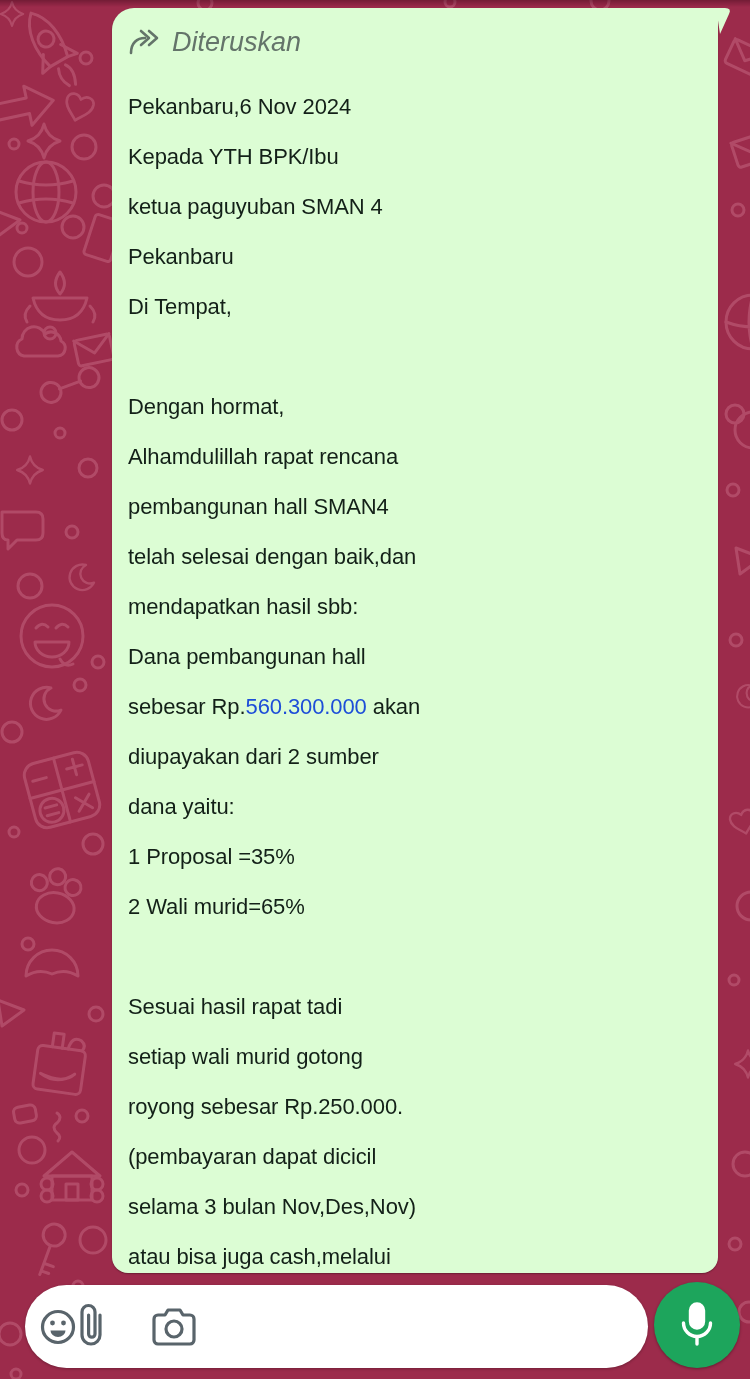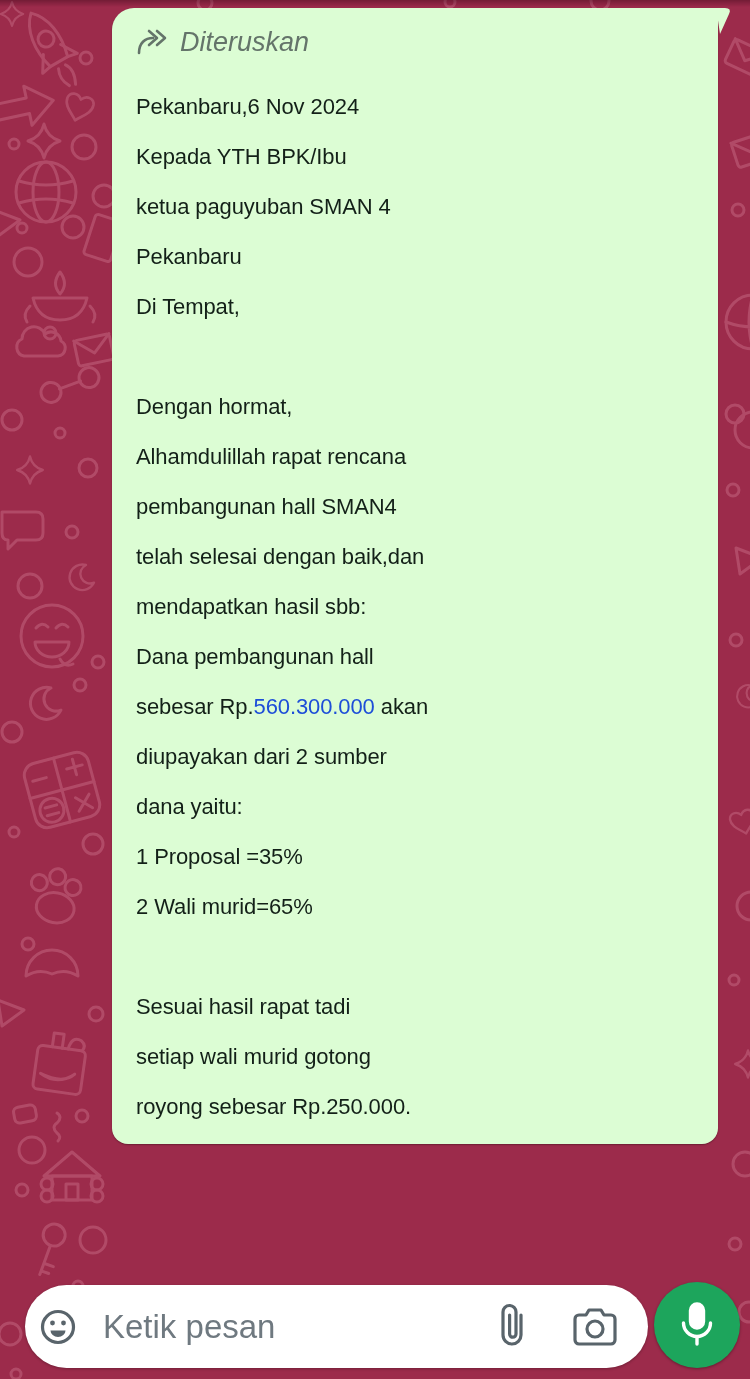--- a/index.html
+++ b/index.html
@@ -3,23 +3,23 @@
 <meta charset="utf-8">
 <style>
   html,body{margin:0;padding:0;background:#9c2b4b;}
   .screen{position:relative;width:750px;height:1379px;overflow:hidden;
           font-family:"Liberation Sans",sans-serif;background:#9c2b4b;}
   .bg{position:absolute;left:0;top:0;z-index:0;}
   .doodles{stroke:#b5516d;fill:none;stroke-width:3;stroke-linecap:round;
            stroke-linejoin:round;opacity:.85;}
 
   
-  .bubble{position:absolute;left:112px;top:8px;width:606px;height:1136px;
+  .bubble{position:absolute;left:112px;top:8px;width:606px;height:1265px;
           box-sizing:border-box;background:#dcfdd4;z-index:2;
-          border-radius:22px 0 16px 16px;padding:16px 16px 0 24px;
+          border-radius:22px 0 16px 16px;padding:16px 16px 0 16px;
           overflow:hidden;box-shadow:0 1px 1.5px rgba(0,0,0,.3);}
   .tail{position:absolute;left:717px;top:8px;z-index:2;}
   .fwd-row{display:flex;align-items:center;gap:12px;height:36px;}
   .fwd-label{font-style:italic;font-size:27px;color:#64746a;}
   .msg-text{margin-top:22px;font-size:22px;line-height:50px;color:#132018;
             white-space:pre-line;letter-spacing:-.1px;}
   .amount-link{color:#1d4ed8;cursor:pointer;}
 
   
   .composer{position:absolute;left:0;top:1282px;width:750px;height:90px;z-index:3;}
@@ -259,38 +259,37 @@
 sebesar Rp.</span><span class="amount-link">560.300.000</span><span> akan
 diupayakan dari 2 sumber
 dana yaitu:
 1 Proposal =35%
 2 Wali murid=65%
 
 Sesuai hasil rapat tadi
 setiap wali murid gotong
 royong sebesar Rp.250.000.
 (pembayaran dapat dicicil
-selama 3 bulan Nov,Des,Jan)
+selama 3 bulan Nov,Des,Nov)
 atau bisa juga cash,melalui</span></div>
   </div>
   <svg class="tail" width="16" height="30" viewBox="0 0 16 30">
     <path d="M0,0 L8,0 Q15,0 12,6 L3,26 Q1,12 0,6 Z" fill="#dcfdd4"></path>
   </svg>
 
   <div class="composer">
     <div class="input-pill">
       <span class="emoji-btn">
         <svg width="38" height="38" viewBox="0 0 38 38">
           <circle cx="19" cy="19" r="15.5" fill="none" stroke="#59646b" stroke-width="3.2"></circle>
           <circle cx="13.5" cy="15" r="2.4" fill="#59646b"></circle>
           <circle cx="24.5" cy="15" r="2.4" fill="#59646b"></circle>
           <path d="M11.5,22.5 a7.5,6.5 0 0 0 15,0 Z" fill="#59646b"></path>
         </svg>
       </span>
-      <span class="placeholder">Ketik pesan</span>
       <span class="clip-btn">
         <svg width="30" height="48" viewBox="0 0 30 48">
           <path d="M23,12 V32 a9,9 0 0 1 -18,0 V9 a6.5,6.5 0 0 1 13,0 V31 a3.2,3.2 0 0 1 -6.4,0 V12" fill="none" stroke="#59646b" stroke-width="3.2" stroke-linecap="round"></path>
         </svg>
       </span>
       <span class="cam-btn">
         <svg width="46" height="42" viewBox="0 0 46 42">
           <g fill="none" stroke="#59646b" stroke-width="3.2" stroke-linejoin="round">
             <path d="M14,9 L17,4 H29 L32,9 H39 a4,4 0 0 1 4,4 V34 a4,4 0 0 1 -4,4 H7 a4,4 0 0 1 -4,-4 V13 a4,4 0 0 1 4,-4 Z"></path>
             <circle cx="23" cy="23" r="8"></circle>

